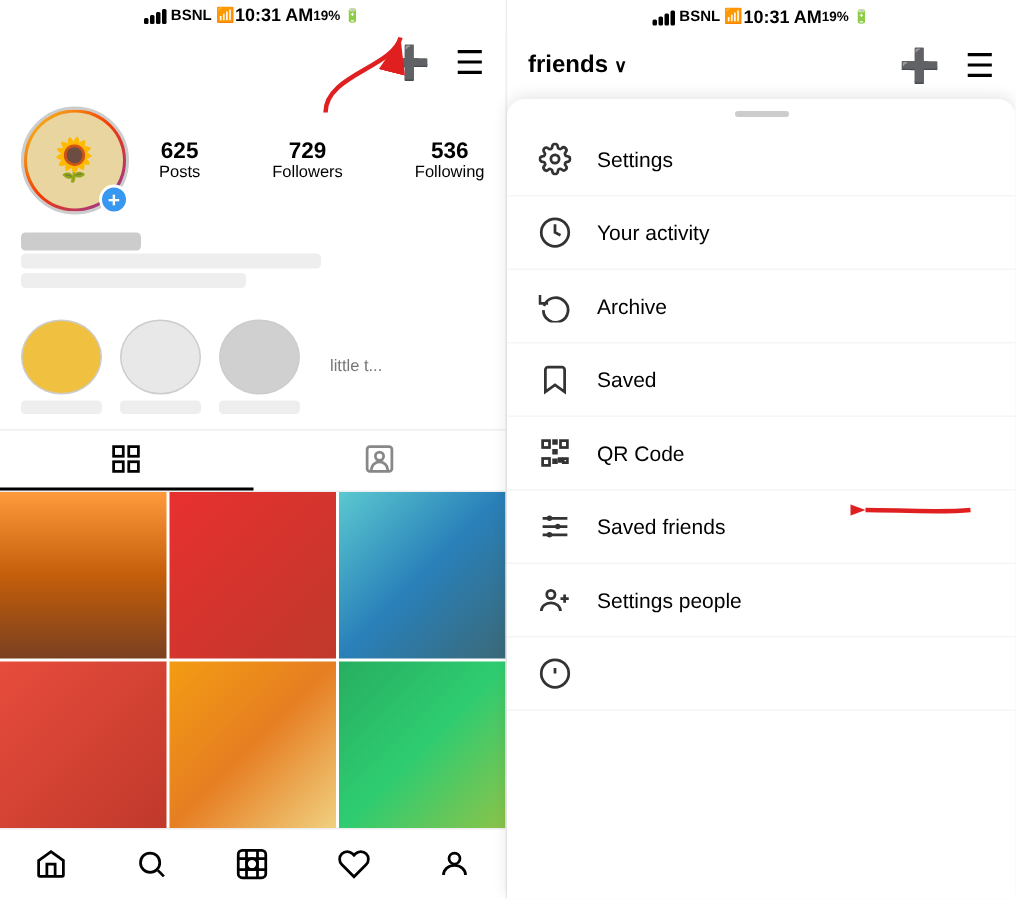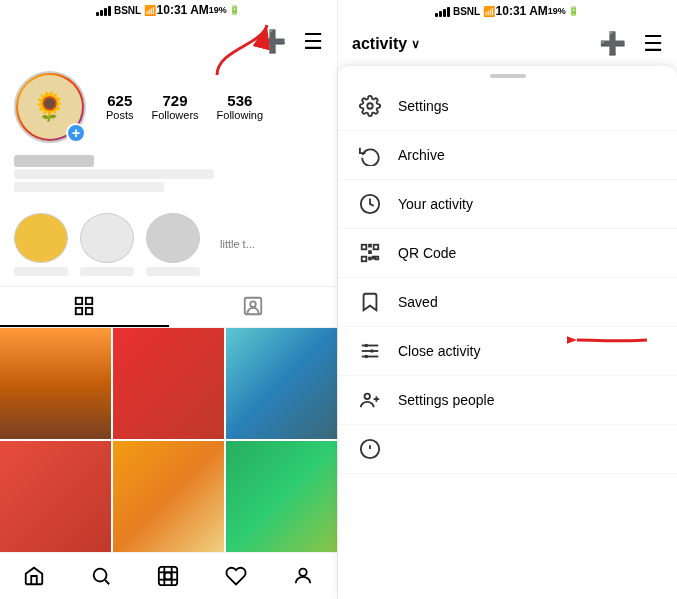--- a/index.html
+++ b/index.html
@@ -130,21 +130,21 @@
       color: #fff;
       font-size: 14px;
       font-weight: 700;
       line-height: 1;
     }
 
     .stats-container {
       display: flex;
       gap: 18px;
       flex: 1;
-      justify-content: flex-start;
+      justify-content: space-between;
     }
 
     .stat-item {
       display: flex;
       flex-direction: column;
       align-items: center;
     }
 
     .stat-number {
       font-size: 15px;
@@ -541,21 +541,21 @@
     </div>
     <span style="font-size:12px;font-weight:600;">10:31 AM</span>
     <div class="status-right">
       <span>19%</span>
       <span>🔋</span>
     </div>
   </div>
 
   <div class="profile-header">
     <div class="header-username">
-      <span>activity</span>
+      <span>friends</span>
       <span style="font-size:12px;">∨</span>
     </div>
     <div class="header-icons">
       <span class="header-icon">➕</span>
       <span class="header-icon">☰</span>
     </div>
   </div>
 
   <div style="display:flex;align-items:center;padding:6px 14px;gap:20px;opacity:0.8">
     <div class="avatar-container" style="width:60px;height:60px;">
@@ -589,74 +589,74 @@
           <circle cx="12" cy="12" r="3"></circle>
           <path d="M19.4 15a1.65 1.65 0 0 0 .33 1.82l.06.06a2 2 0 0 1-2.83 2.83l-.06-.06a1.65 1.65 0 0 0-1.82-.33 1.65 1.65 0 0 0-1 1.51V21a2 2 0 0 1-4 0v-.09A1.65 1.65 0 0 0 9 19.4a1.65 1.65 0 0 0-1.82.33l-.06.06a2 2 0 0 1-2.83-2.83l.06-.06A1.65 1.65 0 0 0 4.68 15a1.65 1.65 0 0 0-1.51-1H3a2 2 0 0 1 0-4h.09A1.65 1.65 0 0 0 4.6 9a1.65 1.65 0 0 0-.33-1.82l-.06-.06a2 2 0 0 1 2.83-2.83l.06.06A1.65 1.65 0 0 0 9 4.68a1.65 1.65 0 0 0 1-1.51V3a2 2 0 0 1 4 0v.09a1.65 1.65 0 0 0 1 1.51 1.65 1.65 0 0 0 1.82-.33l.06-.06a2 2 0 0 1 2.83 2.83l-.06.06A1.65 1.65 0 0 0 19.4 9a1.65 1.65 0 0 0 1.51 1H21a2 2 0 0 1 0 4h-.09a1.65 1.65 0 0 0-1.51 1z"></path>
         </svg>
       </div>
       <span class="menu-label">Settings</span>
     </div>
 
     <div class="menu-item">
       <div class="menu-icon">
         <svg width="22" height="22" viewBox="0 0 24 24" fill="none" stroke="#333" stroke-width="2">
+          <circle cx="12" cy="12" r="10"></circle>
+          <polyline points="12 6 12 12 16 14"></polyline>
+        </svg>
+      </div>
+      <span class="menu-label">Your activity</span>
+    </div>
+
+    <div class="menu-item">
+      <div class="menu-icon">
+        <svg width="22" height="22" viewBox="0 0 24 24" fill="none" stroke="#333" stroke-width="2">
           <polyline points="1 4 1 10 7 10"></polyline>
           <path d="M3.51 15a9 9 0 1 0 .49-3"></path>
         </svg>
       </div>
       <span class="menu-label">Archive</span>
     </div>
 
-    <div class="menu-item">
-      <div class="menu-icon">
-        <svg width="22" height="22" viewBox="0 0 24 24" fill="none" stroke="#333" stroke-width="2">
-          <circle cx="12" cy="12" r="10"></circle>
-          <polyline points="12 6 12 12 16 14"></polyline>
-        </svg>
-      </div>
-      <span class="menu-label">Your activity</span>
+    <div class="menu-item" style="position:relative;">
+      <div class="menu-icon">
+        <svg width="22" height="22" viewBox="0 0 24 24" fill="none" stroke="#333" stroke-width="2">
+          <path d="M19 21l-7-5-7 5V5a2 2 0 0 1 2-2h10a2 2 0 0 1 2 2z"></path>
+        </svg>
+      </div>
+      <span class="menu-label">Saved</span>
     </div>
 
     <div class="menu-item">
       <div class="menu-icon">
         <svg width="22" height="22" viewBox="0 0 24 24" fill="none" stroke="#333" stroke-width="2">
           <rect x="3" y="3" width="5" height="5"></rect>
             <rect x="16" y="3" width="5" height="5"></rect>
           <rect x="3" y="16" width="5" height="5"></rect>
           <path d="M21 16h-3v3h3v-3z"></path>
           <path d="M15 16h2v2h-2z"></path>
           <path d="M11 3h2v2h-2z"></path>
           <path d="M11 10h2v2h-2z"></path>
           <path d="M11 17h2v2h-2z"></path>
         </svg>
       </div>
       <span class="menu-label">QR Code</span>
     </div>
 
-    <div class="menu-item" style="position:relative;">
-      <div class="menu-icon">
-        <svg width="22" height="22" viewBox="0 0 24 24" fill="none" stroke="#333" stroke-width="2">
-          <path d="M19 21l-7-5-7 5V5a2 2 0 0 1 2-2h10a2 2 0 0 1 2 2z"></path>
-        </svg>
-      </div>
-      <span class="menu-label">Saved</span>
-    </div>
-
     <div class="menu-item">
       <div class="menu-icon">
         <svg width="22" height="22" viewBox="0 0 24 24" fill="none" stroke="#333" stroke-width="2">
           <line x1="3" y1="6" x2="21" y2="6"></line>
           <line x1="3" y1="12" x2="21" y2="12"></line>
           <line x1="3" y1="18" x2="21" y2="18"></line>
           <circle cx="8" cy="6" r="2" fill="#333" stroke="none"></circle>
           <circle cx="14" cy="12" r="2" fill="#333" stroke="none"></circle>
           <circle cx="8" cy="18" r="2" fill="#333" stroke="none"></circle>
         </svg>
       </div>
-      <span class="menu-label">Close activity</span>
+      <span class="menu-label">Saved friends</span>
     </div>
 
     <div class="menu-item">
       <div class="menu-icon">
         <svg width="22" height="22" viewBox="0 0 24 24" fill="none" stroke="#333" stroke-width="2">
           <circle cx="9" cy="8" r="3"></circle>
           <path d="M2 20c0-3.3 3.1-6 7-6s7 2.7 7 6"></path>
           <line x1="19" y1="8" x2="19" y2="14"></line>
           <line x1="16" y1="11" x2="22" y2="11"></line>
         </svg>

